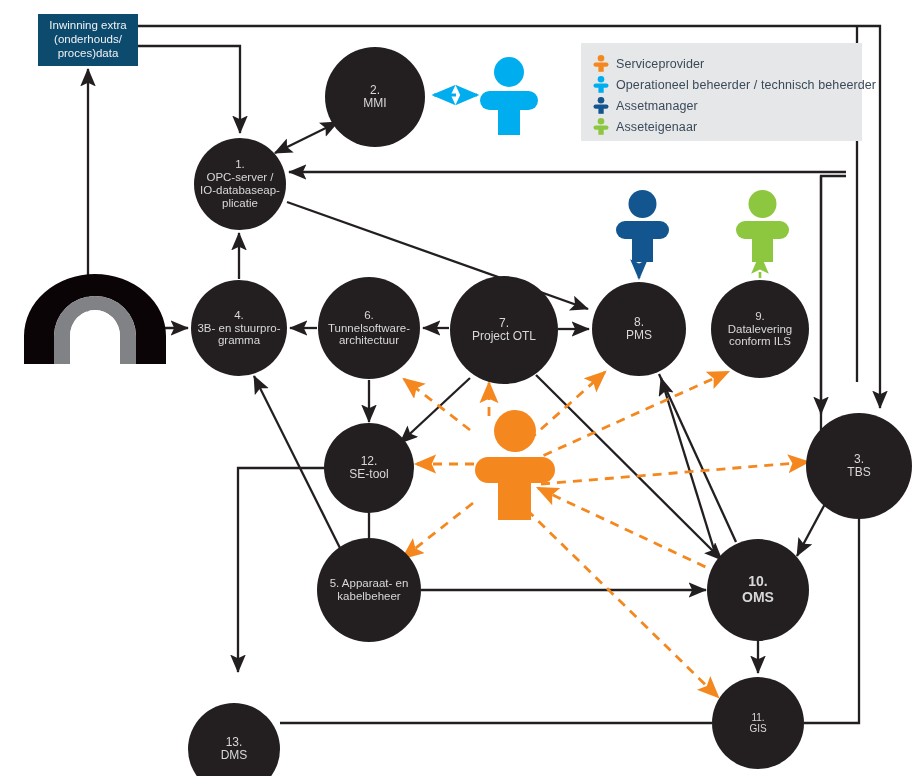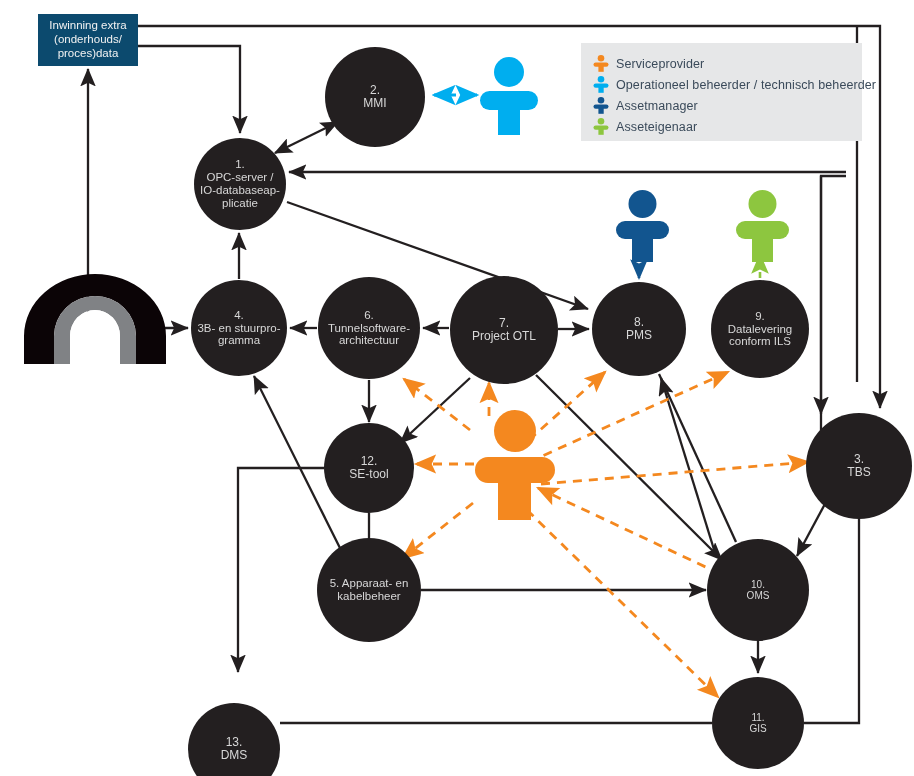--- a/index.html
+++ b/index.html
@@ -255,21 +255,21 @@
   </div>
   <div class="node-circle" style="left:592px; top:282px; width:94px; height:94px; font-size:12px;">
     <span class="node-text">8.
 PMS</span>
   </div>
   <div class="node-circle" style="left:711px; top:280px; width:98px; height:98px; font-size:11.5px;">
     <span class="node-text">9.
 Datalevering
 conform ILS</span>
   </div>
-  <div class="node-circle" style="left:707px; top:539px; width:102px; height:102px; font-size:10px;">
+  <div class="node-circle" style="left:707px; top:539px; width:102px; height:102px; font-size:14px;font-weight:bold;">
     <span class="node-text">10.
 OMS</span>
   </div>
   <div class="node-circle" style="left:712px; top:677px; width:92px; height:92px; font-size:10px;justify-content:center;">
     <span class="node-text">11.
 GIS</span>
   </div>
   <div class="node-circle" style="left:324px; top:423px; width:90px; height:90px; font-size:12px;">
     <span class="node-text">12.
 SE-tool</span>

